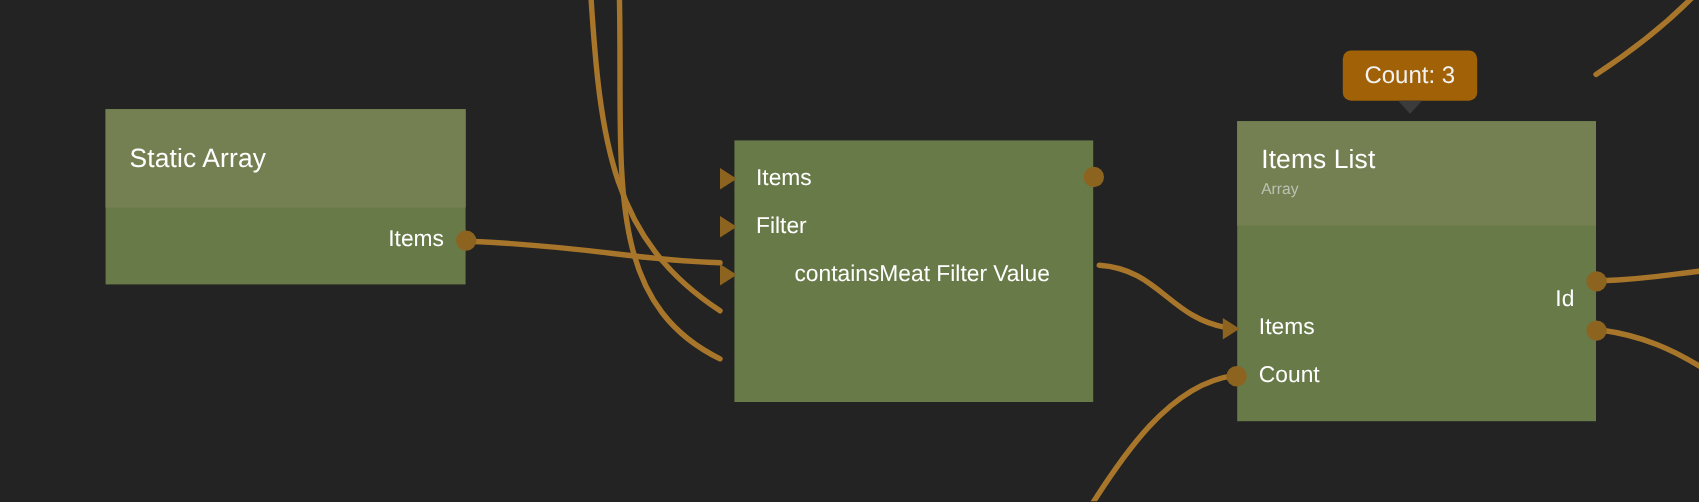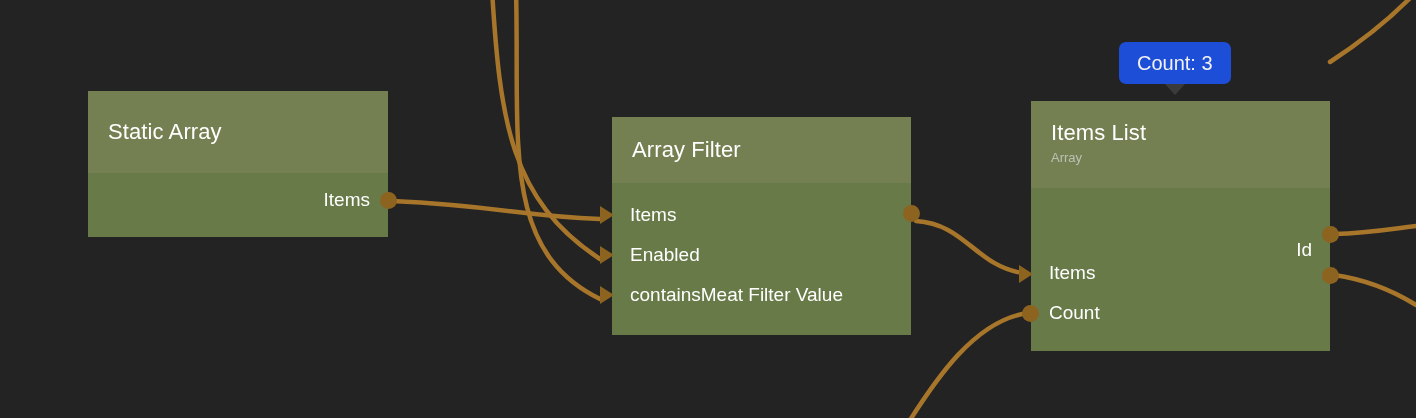--- a/index.html
+++ b/index.html
@@ -95,21 +95,21 @@
     position: absolute;
     width: 0; height: 0;
     border-top: 9px solid transparent;
     border-bottom: 9px solid transparent;
     border-left: 14px solid #8c6420;
   }
 
   
   .tooltip {
     position: absolute;
-    background: #1d4ed8;
+    background: #a16207;
     border-radius: 7px;
     padding: 9px 18px;
     color: #f2f2f2;
     font-size: 20px;
     line-height: 24px;
     white-space: nowrap;
   }
   .tooltip-arrow {
     position: absolute;
     left: 50%;
@@ -153,36 +153,33 @@
     </div>
     <div class="node-body" style="height:64px;">
       <div class="port-row out" style="top:16px; right:0;">
         <span class="port-label">Items</span>
       </div>
       <span class="port-dot" style="right:-9px; top:19px;"></span>
     </div>
   </div>
 
   <div class="node" style="left:612px; top:117px; width:299px; height:218px;">
-    <div class="node-header" style="height:66px;">
-      <div class="node-title">Array Filter</div>
-    </div>
     <div class="node-body" style="height:152px;">
 
       <div class="port-row in" style="top:21px;">
         <span class="port-label">Items</span>
       </div>
       <span class="port-arrow" style="left:-12px; top:23px;"></span>
 
       <div class="port-row in" style="top:61px;">
-        <span class="port-label">Enabled</span>
+        <span class="port-label">Filter</span>
       </div>
       <span class="port-arrow" style="left:-12px; top:63px;"></span>
 
-      <div class="port-row in" style="top:101px;">
+      <div class="port-row in" style="top:101px;padding-left:32px;">
         <span class="port-label">containsMeat Filter Value</span>
       </div>
       <span class="port-arrow" style="left:-12px; top:103px;"></span>
 
       <span class="port-dot" style="right:-9px; top:22px;"></span>
     </div>
   </div>
 
   <div class="node" style="left:1031px; top:101px; width:299px; height:250px;">
 

